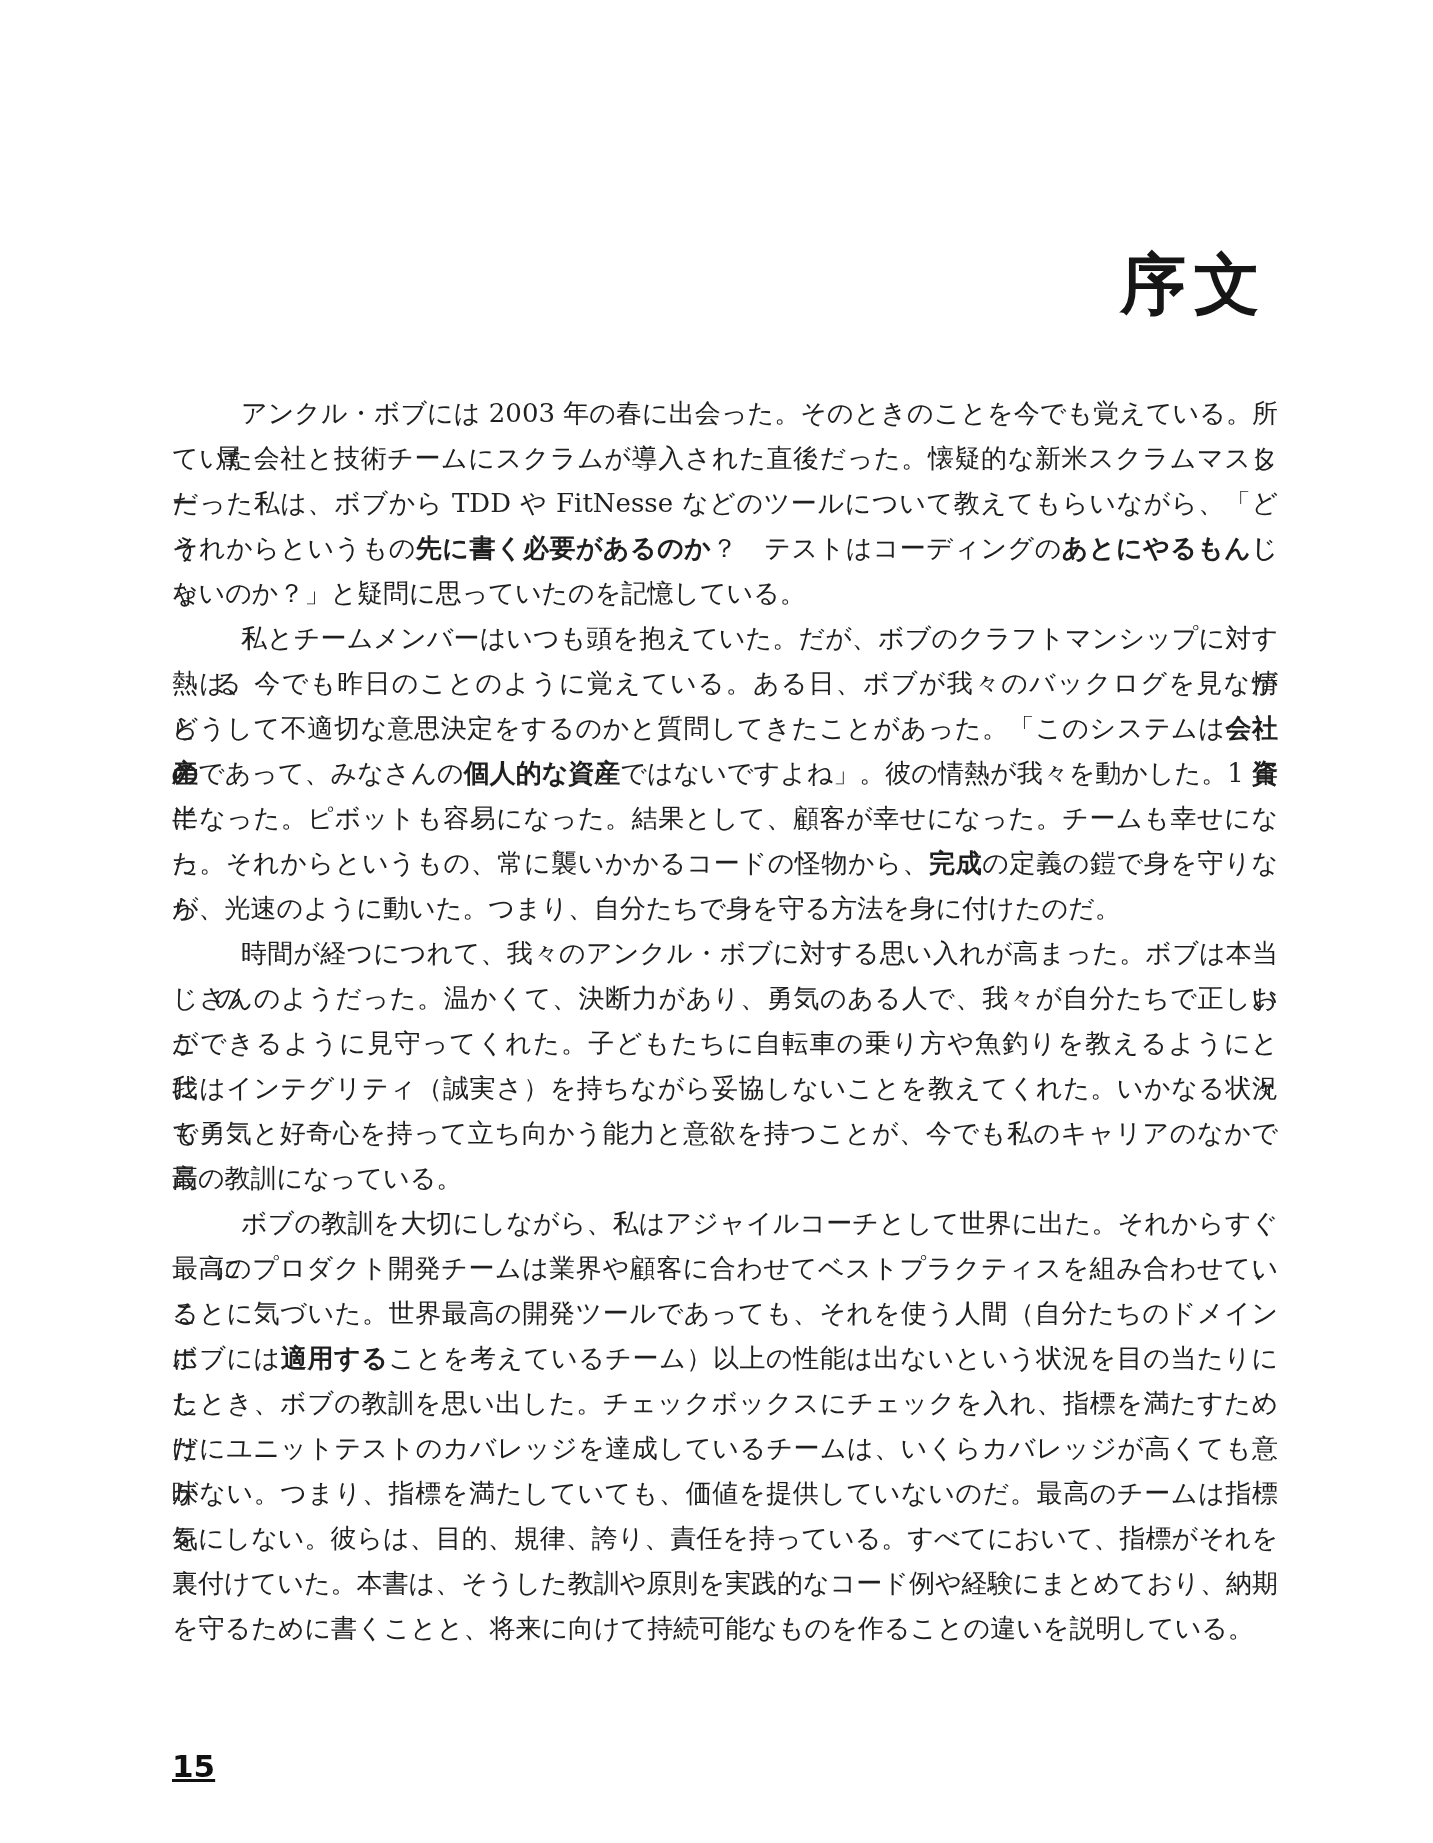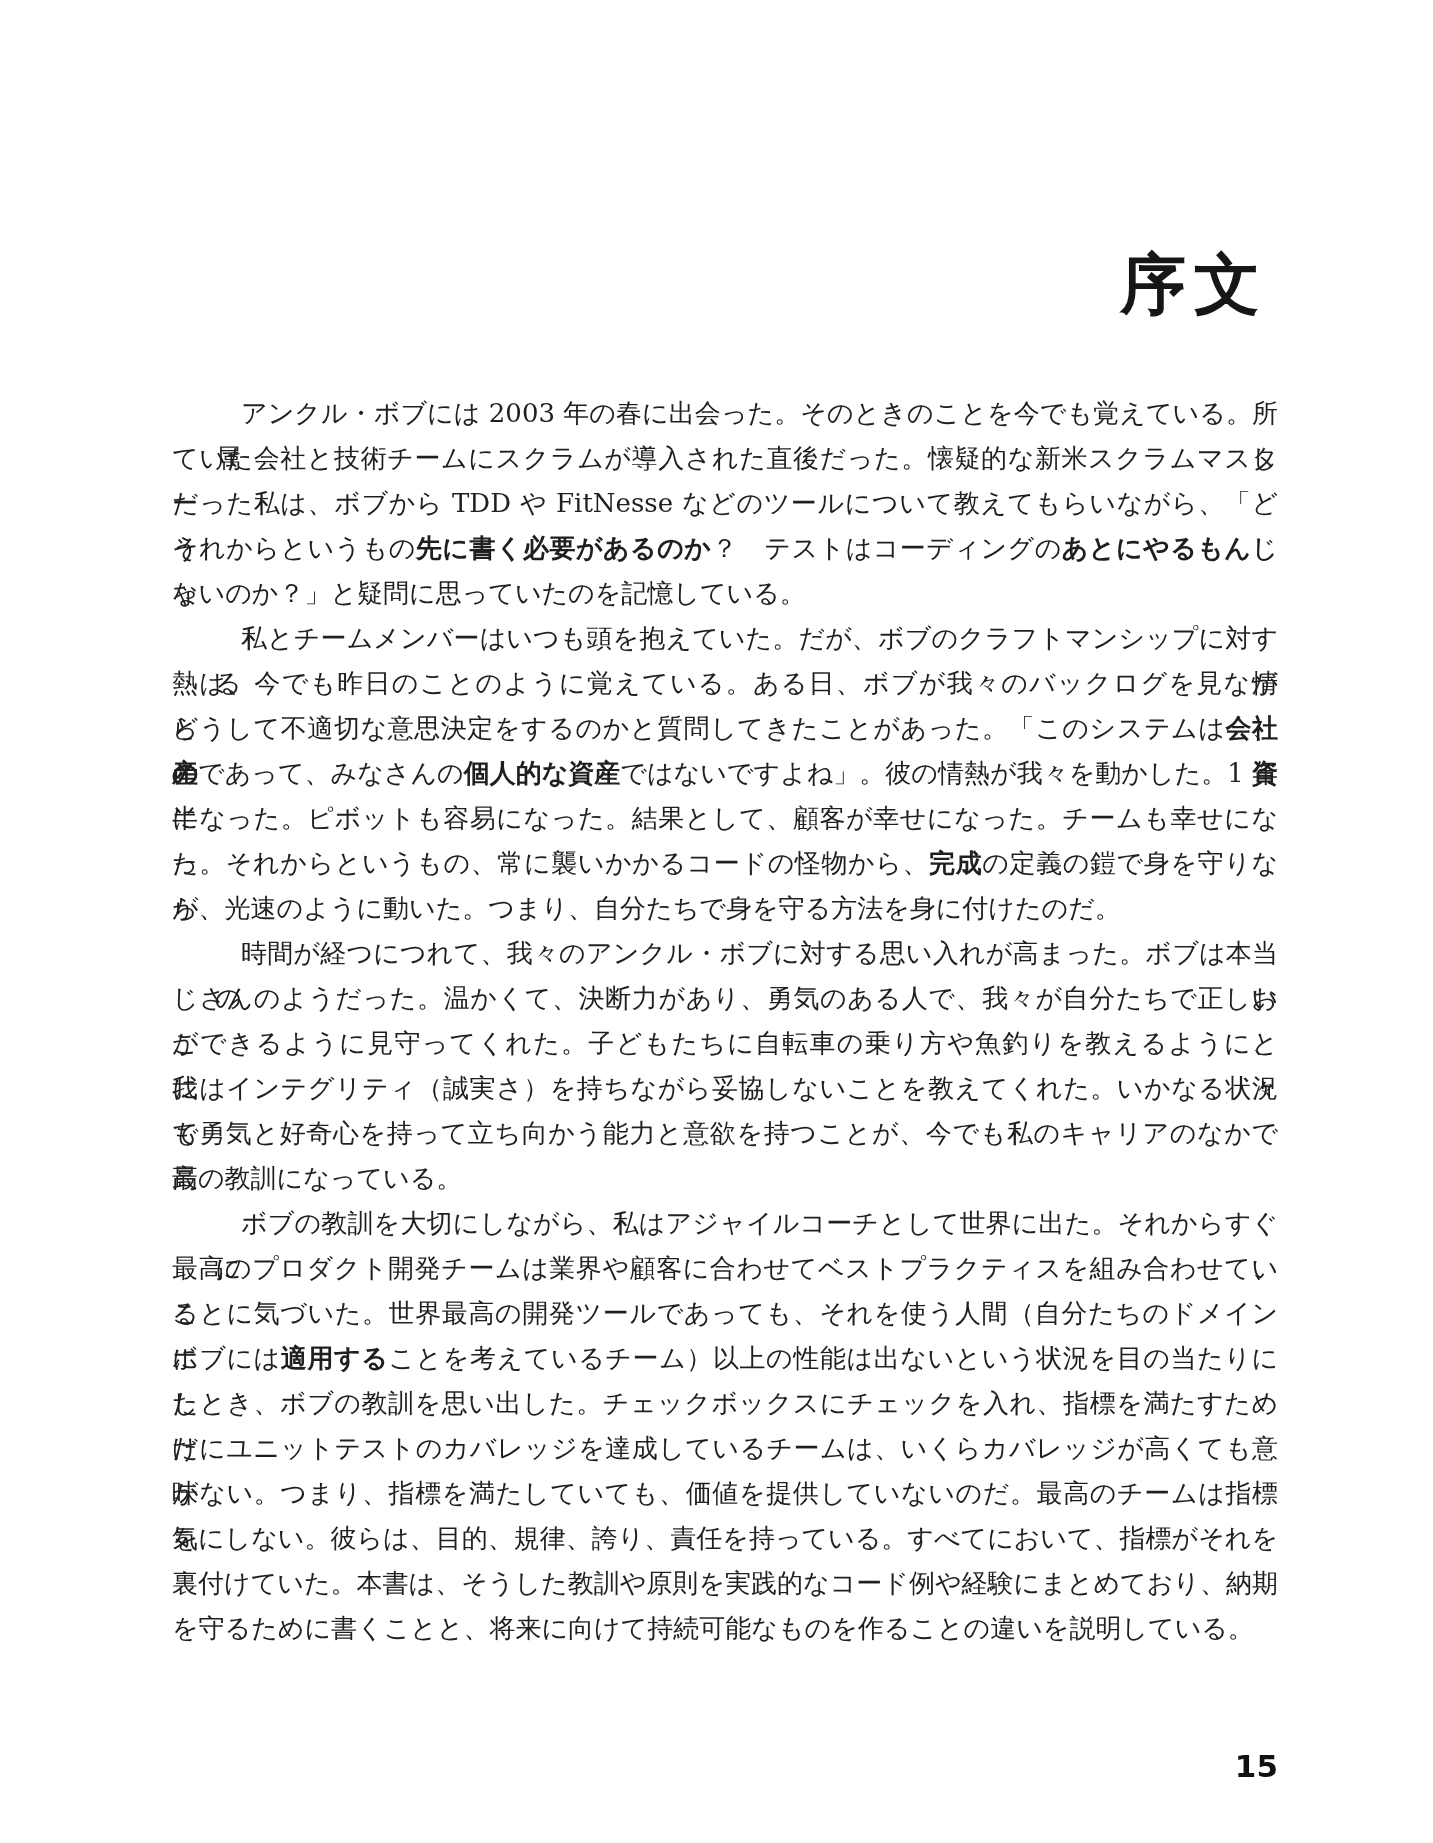--- a/index.html
+++ b/index.html
@@ -62,26 +62,26 @@
   .seg-bold {
     font-family: "DejaVu Sans", "Liberation Sans", sans-serif;
     font-weight: 700;
     margin-top: 48px;
   }
   .page-number {
     position: absolute;
     top: 1746px;
     left: 172px;
     width: 1106px;
-    text-align: right;
     font-size: 31px;
     line-height: 40px;
     font-weight: 700;
     font-family: "DejaVu Sans", "Liberation Sans", sans-serif;
     color: #111111;
+    text-decoration: underline;
   }
 </style>
 </head>
 <body>
 
 <div class="page">
   <div class="page-title">序文</div>
 
   <div class="body-text">
       <div class="line indent"><span class="seg-normal">アンクル・ボブには 2003 年の春に出会った。そのときのことを今でも覚えている。所属し</span></div>

